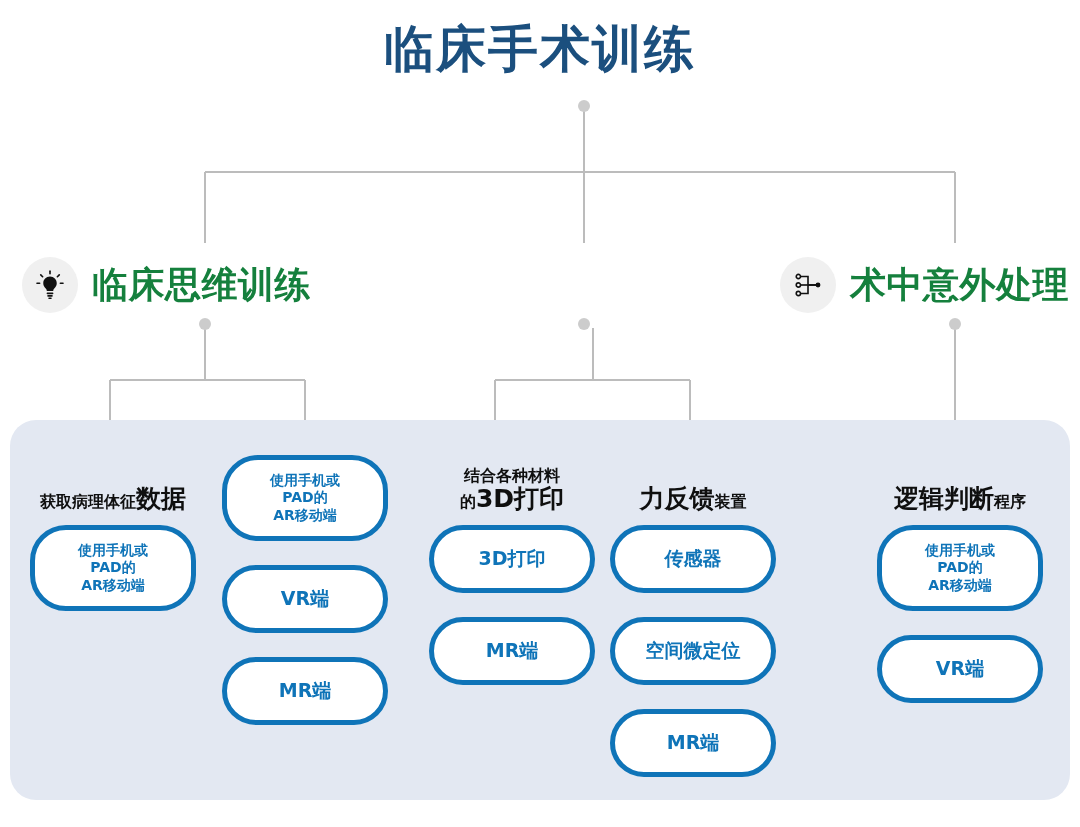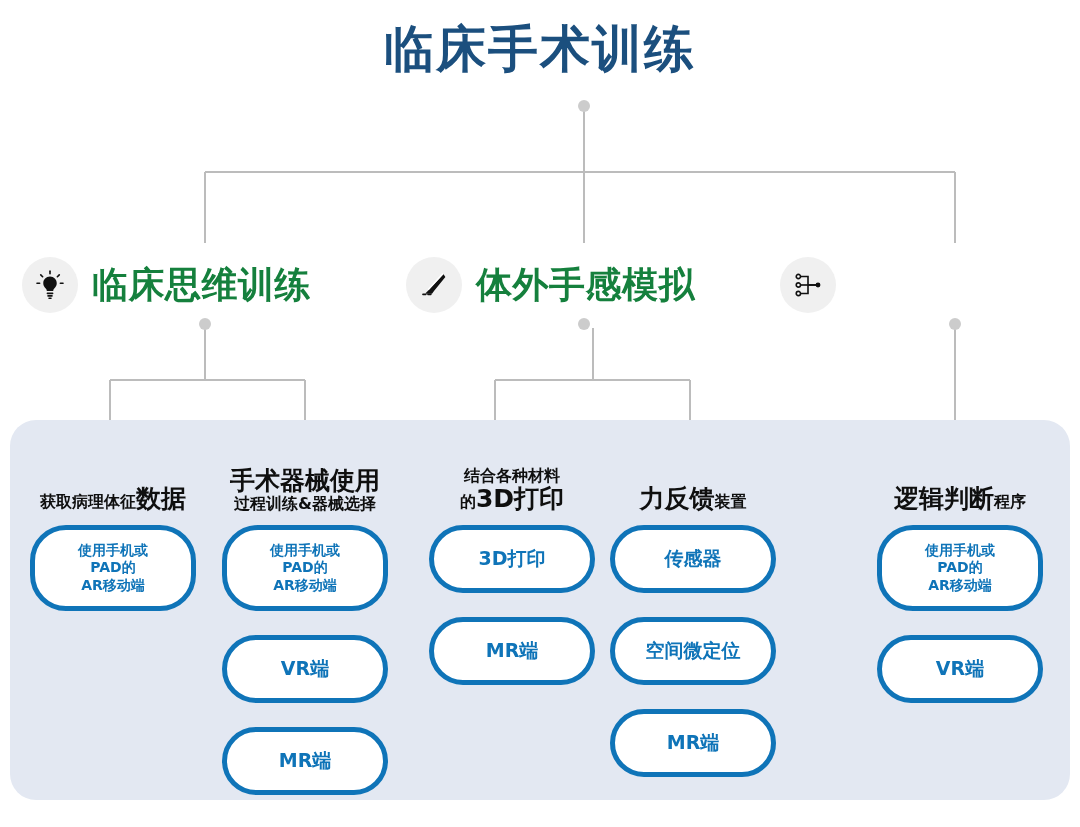--- a/index.html
+++ b/index.html
@@ -205,58 +205,45 @@
           <line x1="4.6" y1="3.9" x2="6.1" y2="5.4"></line>
           <line x1="19.4" y1="3.9" x2="17.9" y2="5.4"></line>
           <line x1="1.6" y1="10.6" x2="3.7" y2="10.6"></line>
           <line x1="22.4" y1="10.6" x2="20.3" y2="10.6"></line>
         </g>
       </svg>
     </span>
     <span class="branch-label">临床思维训练</span>
   </div>
 
-  <div class="branch" id="branch-1">
-    <span class="branch-icon">
-      <svg width="30" height="30" viewBox="0 0 24 24" fill="none" stroke="#111">
-        <path d="M19.6 3.4 L8.6 15.2 L5.4 18.4 L5.4 18.9 L10.4 18.9 L12.3 16.4 L21.1 5.6 Z" fill="#111" stroke="none"></path>
-        <path d="M18.8 3.2 L7.6 15.4" stroke="#ffffff" stroke-width="1.1" stroke-linecap="round"></path>
-        <path d="M3.2 19.4 L9.9 19.4" stroke="#111" stroke-width="1.4" stroke-linecap="round" stroke-dasharray="2.2 1.8"></path>
-      </svg>
-    </span>
-    <span class="branch-label">体外手感模拟</span>
-  </div>
 
   <div class="branch" id="branch-2">
     <span class="branch-icon">
       <svg width="30" height="30" viewBox="0 0 24 24" fill="none" stroke="#111" stroke-width="1.3">
         <circle cx="4.3" cy="5.2" r="1.7" fill="#fff"></circle>
         <circle cx="4.3" cy="12" r="1.7" fill="#fff"></circle>
         <circle cx="4.3" cy="18.8" r="1.7" fill="#fff"></circle>
         <circle cx="20" cy="12" r="1.3" fill="#111"></circle>
         <path d="M6 5.2 H12 V18.8 H6"></path>
         <path d="M6 12 H18.7"></path>
         <path d="M12 12 H18.7"></path>
       </svg>
     </span>
+    <span class="branch-label">术中意外处理</span>
   </div>
 
   <div class="column" id="column-0">
       <div class="col-head">
         <span class="hd-line"><span class="hd-small">获取病理体征</span><span class="hd-big">数据</span></span>
       </div>
       <div class="pill multi">
         <span>使用手机或<br>PAD的<br>AR移动端</span>
       </div>
     </div>
   <div class="column" id="column-1">
-      <div class="col-head">
-        <span class="hd-line"><span class="hd-big">手术器械使用</span></span>
-        <span class="hd-line"><span class="hd-small">过程训练&amp;器械选择</span></span>
-      </div>
       <div class="pill multi">
         <span>使用手机或<br>PAD的<br>AR移动端</span>
       </div>
       <div class="pill">
         <span>VR端</span>
       </div>
       <div class="pill">
         <span>MR端</span>
       </div>
     </div>

